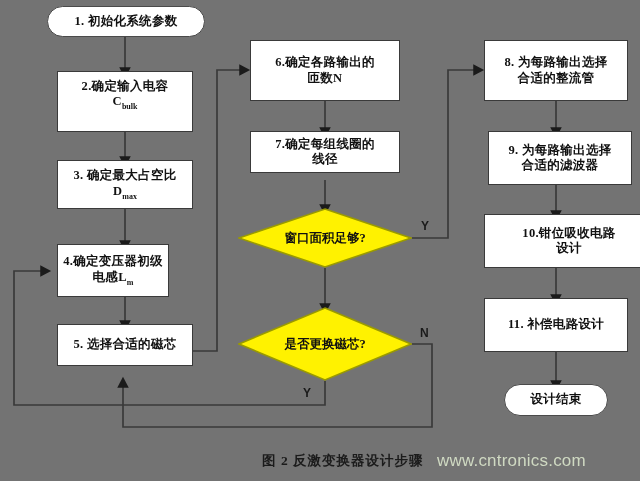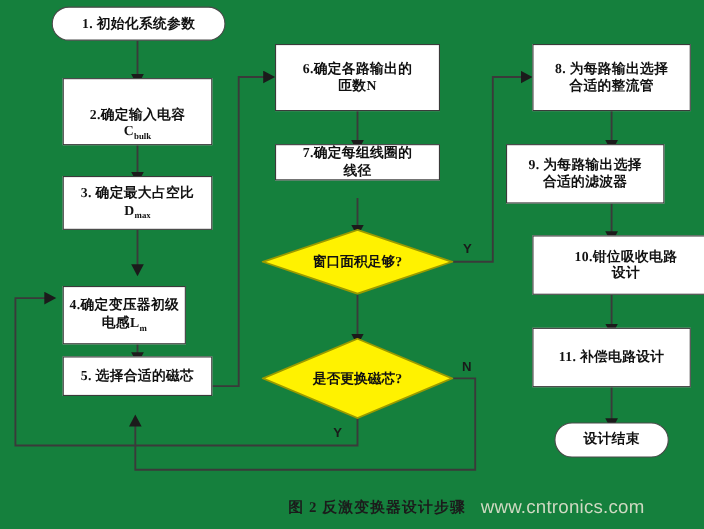--- a/index.html
+++ b/index.html
@@ -4,21 +4,21 @@
 <style>
   html,body{margin:0;padding:0;background:#ffffff;}
   body{
     font-family:"Liberation Serif","DejaVu Serif",serif;
     -webkit-font-smoothing:antialiased;
   }
   #stage{
     position:relative;
     width:640px;
     height:481px;
-    background:#15803d;
+    background:#737373;
     overflow:hidden;
   }
   svg#wires{
     position:absolute;
     left:0; top:0;
     width:640px; height:481px;
     pointer-events:none;
   }
   .node{
     position:absolute;
@@ -29,21 +29,21 @@
     text-align:center;
     color:#111;
     font-weight:bold;
     letter-spacing:0.3px;
     line-height:1.22;
   }
   .proc{
     border:1.6px solid #3a3a3a;
     background:#ffffff;
     font-size:12.5px;
-    padding:2px 3px;
+    padding:20px 3px;
   }
   .term{
     border:1.6px solid #4a4a4a;
     background:#ffffff;
     border-radius:999px;
     font-size:12.5px;
   }
   .dec-wrap{
     position:absolute;
   }
@@ -147,21 +147,21 @@
 
   <div class="node proc" style="left:57px; top:160px; width:136px; height:49px;">
     <div>
       <div>3. 确定最大占空比</div>
       <div>
         <span>D</span><span class="sub">max</span>
       </div>
     </div>
   </div>
 
-  <div class="node proc" style="left:57px; top:244px; width:112px; height:53px;margin-top:16px;">
+  <div class="node proc" style="left:57px; top:244px; width:112px; height:53px;">
     <div>
       <div>4.确定变压器初级</div>
       <div>
         <span>电感L</span><span class="sub">m</span>
       </div>
     </div>
   </div>
 
   <div class="node proc" style="left:57px; top:324px; width:136px; height:36px;">
     <span>5. 选择合适的磁芯</span>
@@ -195,21 +195,21 @@
     <div class="dec-label">是否更换磁芯?</div>
   </div>
 
   <div class="node proc" style="left:484px; top:40px; width:144px; height:61px;">
     <div>
       <div>8. 为每路输出选择</div>
       <div>合适的整流管</div>
     </div>
   </div>
 
-  <div class="node proc" style="left:460px; top:131px; width:144px; height:54px;">
+  <div class="node proc" style="left:488px; top:131px; width:144px; height:54px;">
     <div>
       <div>9. 为每路输出选择</div>
       <div>合适的滤波器</div>
     </div>
   </div>
 
   <div class="node proc" style="left:484px; top:214px; width:170px; height:54px;">
     <div>
       <div>10.钳位吸收电路</div>
       <div>设计</div>

